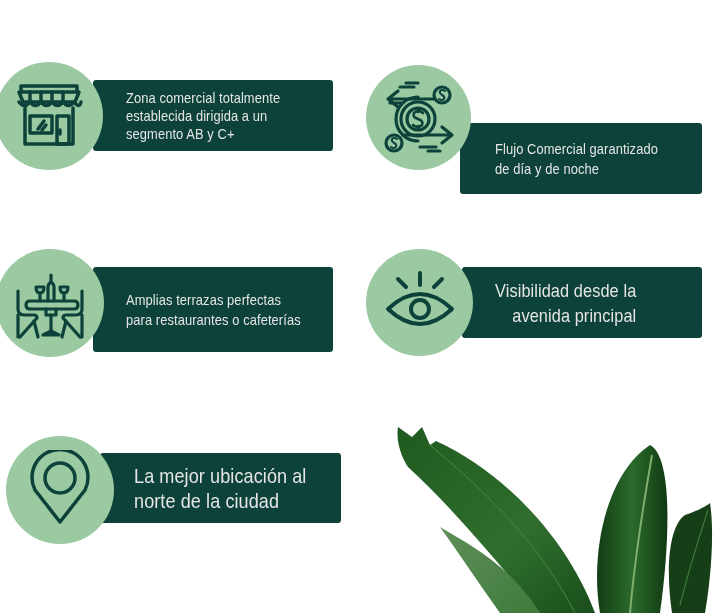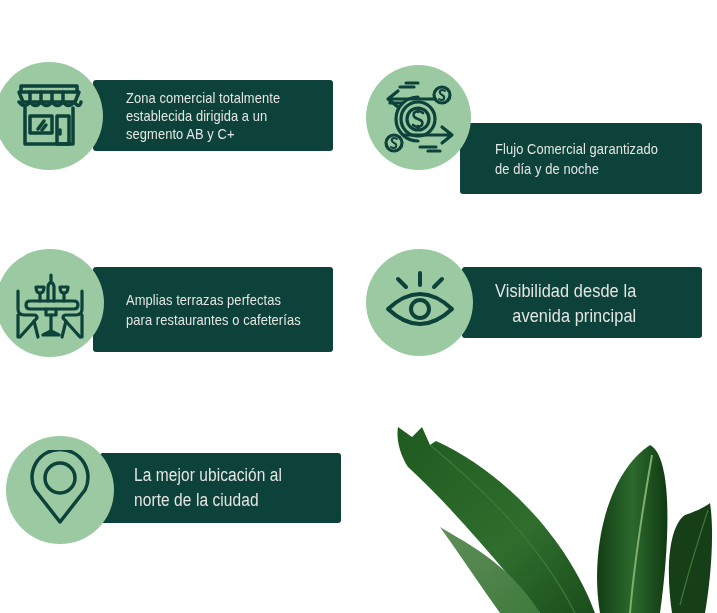--- a/index.html
+++ b/index.html
@@ -117,21 +117,21 @@
       <path d="M8 46 Q40 16 72 46 Q40 76 8 46 Z"></path>
       <circle cx="40" cy="46" r="9"></circle>
       <line x1="40" y1="10" x2="40" y2="22"></line>
       <line x1="18" y1="16" x2="26" y2="24"></line>
       <line x1="62" y1="16" x2="54" y2="24"></line>
     </svg>
   </div>
 </div>
 
 <div class="feature">
-  <div class="box" style="left:100px; top:453px; width:241px; height:70px; padding-left:34px; font-size:18px; line-height:25px;">
+  <div class="box" style="left:100px; top:453px; width:241px; height:70px; padding-left:34px; font-size:21px; line-height:25px;">
     <div class="text">
       <div>La mejor ubicación al</div>
       <div>norte de la ciudad</div>
     </div>
   </div>
   <div class="circle" style="left:6px; top:436px; width:108px; height:108px;">
     <svg width="80" height="80" viewBox="0 0 80 80" fill="none" stroke="#0c4239" stroke-width="3.5" stroke-linecap="round" stroke-linejoin="round">
       <path d="M40 72 L15 40 A28 28 0 1 1 65 40 Z"></path>
       <circle cx="40" cy="28" r="15"></circle>
     </svg>

